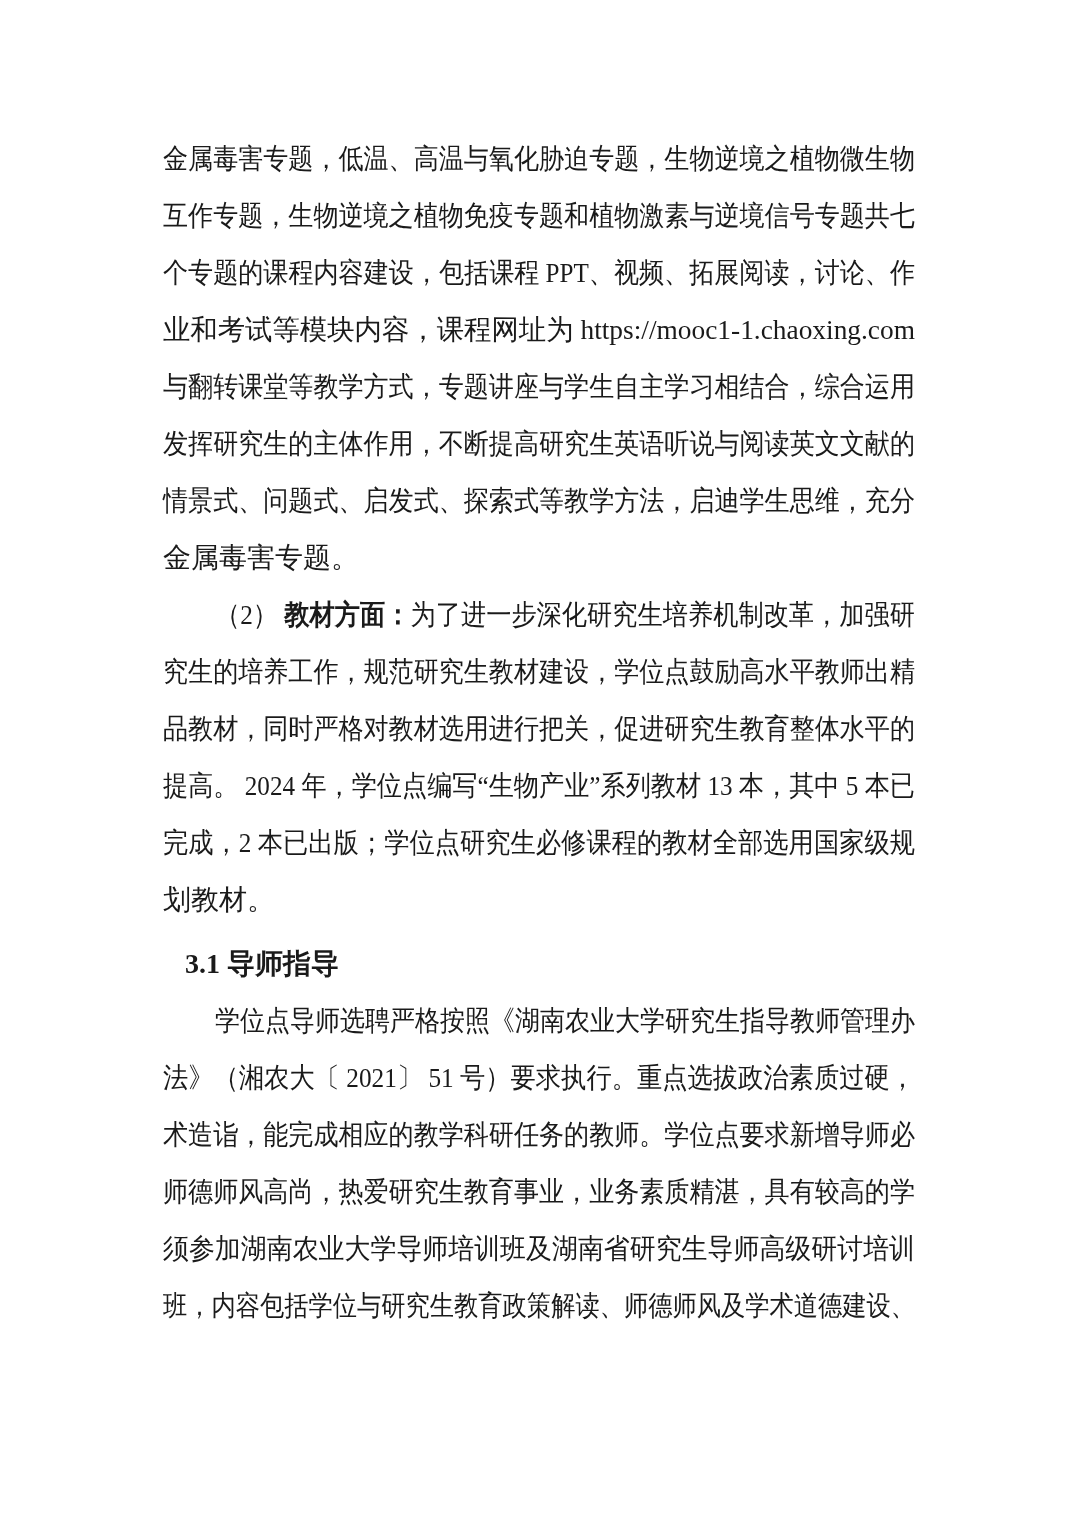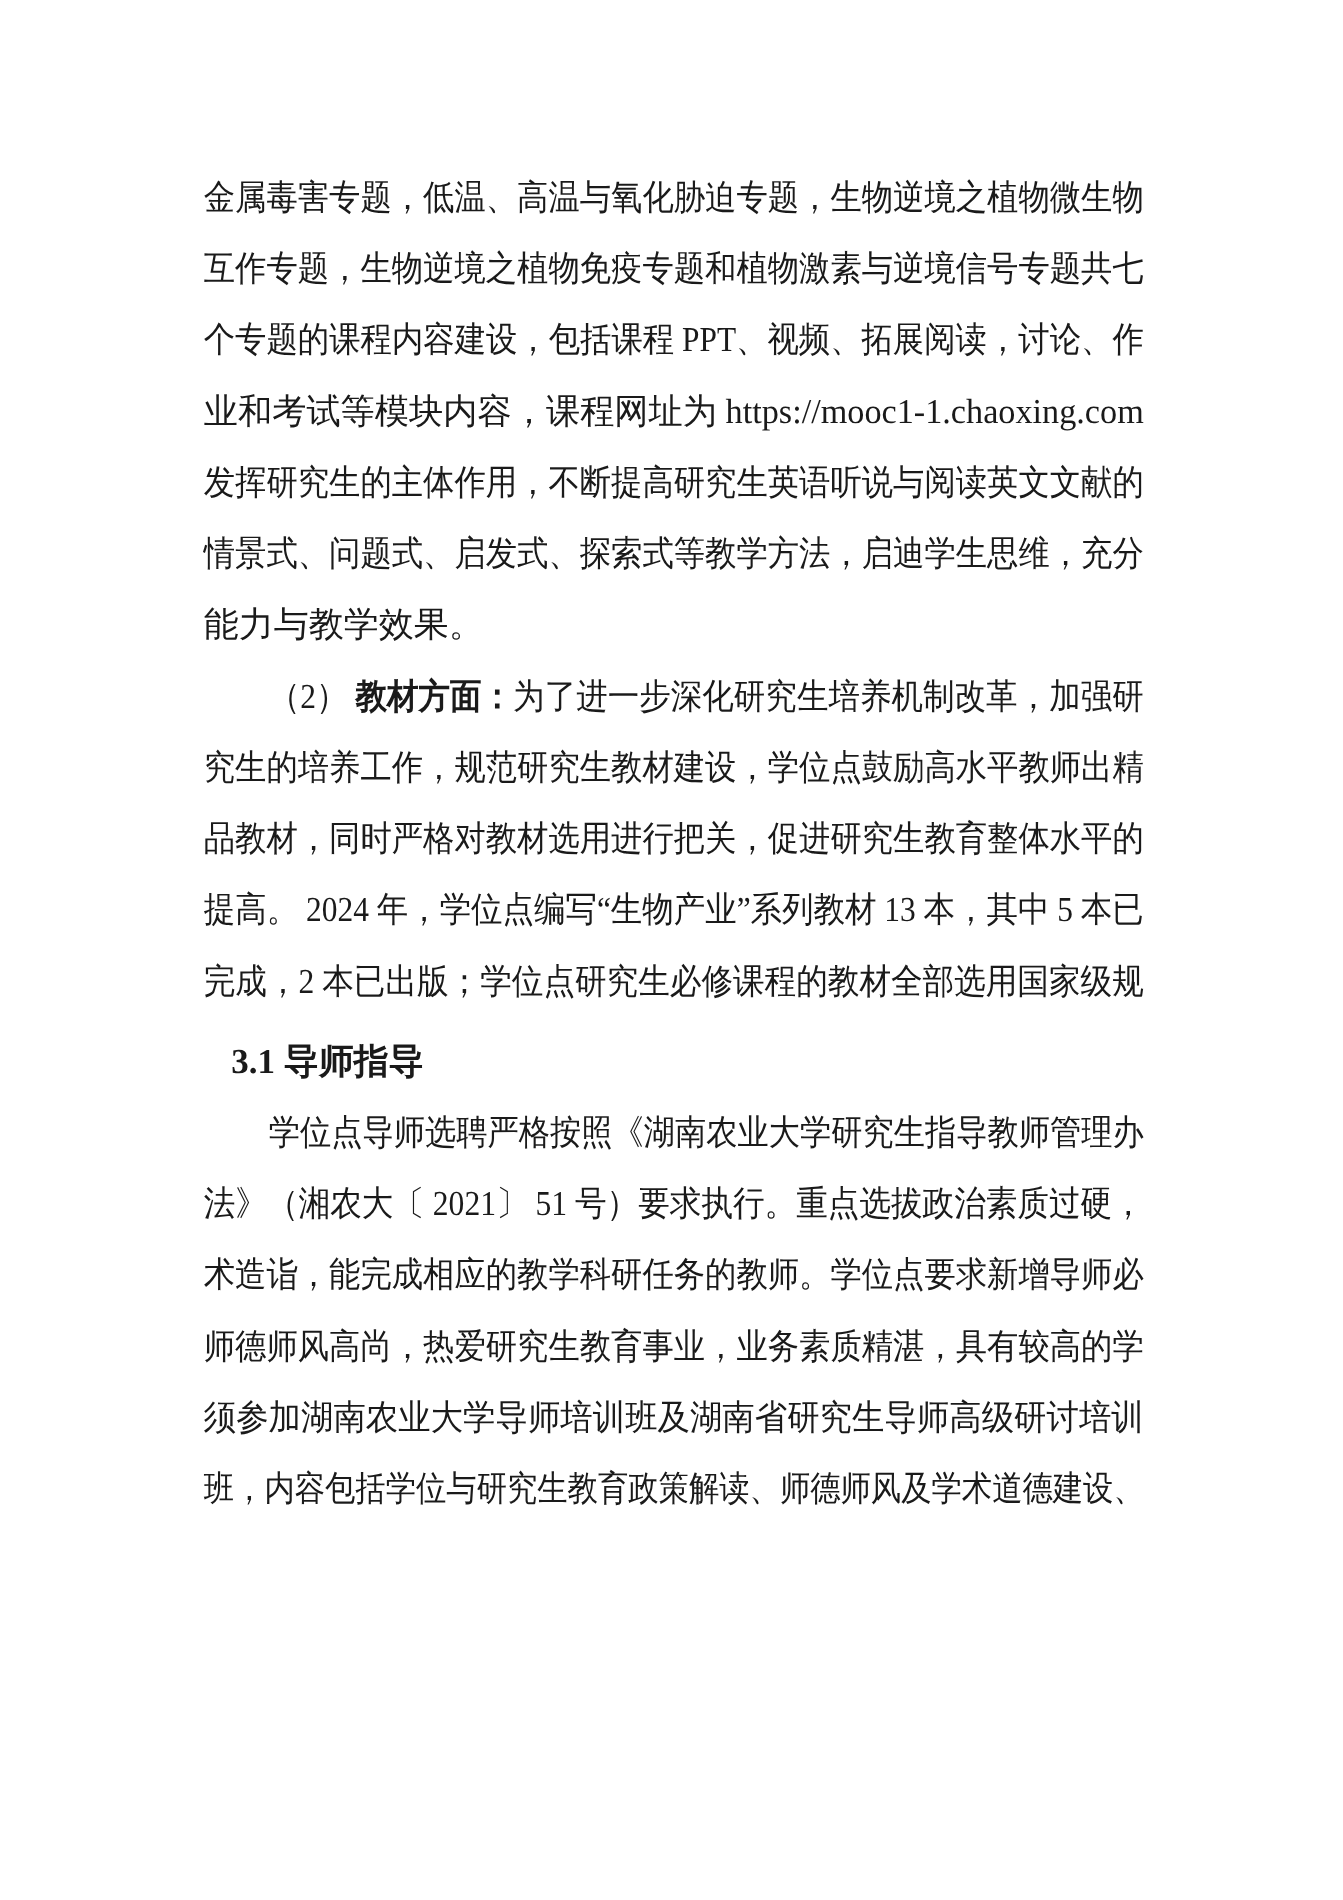--- a/index.html
+++ b/index.html
@@ -49,30 +49,32 @@
 </head>
 <body>
 
 <div class="page">
   <div class="doc" id="doc">
       <div class="block paragraph">
         <div class="line justify"><span class="line-inner" style="transform: scaleX(0.895238); transform-origin: left center;"><span>金属毒害专题，低温、高温与氧化胁迫专题，生物逆境之植物微生物</span></span></div>
         <div class="line justify"><span class="line-inner" style="transform: scaleX(0.895238); transform-origin: left center;"><span>互作专题，生物逆境之植物免疫专题和植物激素与逆境信号专题共七</span></span></div>
         <div class="line justify"><span class="line-inner" style="transform: scaleX(0.896038); transform-origin: left center;"><span>个专题的课程内容建设，包括课程 PPT、视频、拓展阅读，讨论、作</span></span></div>
         <div class="line justify"><span class="line-inner" style="transform: scaleX(0.977675); transform-origin: left center;"><span>业和考试等模块内容，课程网址为 https://mooc1-1.chaoxing.com</span></span></div>
+        <div class="line justify"><span class="line-inner" style="transform: scaleX(0.895238); transform-origin: left center;"><span>与翻转课堂等教学方式，专题讲座与学生自主学习相结合，综合运用</span></span></div>
         <div class="line justify"><span class="line-inner" style="transform: scaleX(0.895238); transform-origin: left center;"><span>发挥研究生的主体作用，不断提高研究生英语听说与阅读英文文献的</span></span></div>
         <div class="line justify"><span class="line-inner" style="transform: scaleX(0.895238); transform-origin: left center;"><span>情景式、问题式、启发式、探索式等教学方法，启迪学生思维，充分</span></span></div>
-        <div class="line"><span class="line-inner"><span>能力与教学效果。</span></span></div>
+        <div class="line"><span class="line-inner"><span>金属毒害专题。</span></span></div>
       </div>
       <div class="block paragraph">
         <div class="line indent justify"><span class="line-inner" style="transform: scaleX(0.900901); transform-origin: left center;"><span>（2） </span><span class="seg-bold">教材方面：</span><span>为了进一步深化研究生培养机制改革，加强研</span></span></div>
         <div class="line justify"><span class="line-inner" style="transform: scaleX(0.895238); transform-origin: left center;"><span>究生的培养工作，规范研究生教材建设，学位点鼓励高水平教师出精</span></span></div>
         <div class="line justify"><span class="line-inner" style="transform: scaleX(0.895238); transform-origin: left center;"><span>品教材，同时严格对教材选用进行把关，促进研究生教育整体水平的</span></span></div>
         <div class="line justify"><span class="line-inner" style="transform: scaleX(0.898598); transform-origin: left center;"><span>提高。 2024 年，学位点编写“生物产业”系列教材 13 本，其中 5 本已</span></span></div>
         <div class="line justify"><span class="line-inner" style="transform: scaleX(0.902761); transform-origin: left center;"><span>完成，2 本已出版；学位点研究生必修课程的教材全部选用国家级规</span></span></div>
+        <div class="line"><span class="line-inner"><span>划教材。</span></span></div>
       </div>
       <div class="block heading">
         <div class="line"><span class="line-inner"><span class="seg-bold">3.1 导师指导</span></span></div>
       </div>
       <div class="block paragraph">
         <div class="line indent justify"><span class="line-inner" style="transform: scaleX(0.892857); transform-origin: left center;"><span>学位点导师选聘严格按照《湖南农业大学研究生指导教师管理办</span></span></div>
         <div class="line justify"><span class="line-inner" style="transform: scaleX(0.902761); transform-origin: left center;"><span>法》（湘农大〔 2021〕 51 号）要求执行。重点选拔政治素质过硬，</span></span></div>
         <div class="line justify"><span class="line-inner" style="transform: scaleX(0.895238); transform-origin: left center;"><span>术造诣，能完成相应的教学科研任务的教师。学位点要求新增导师必</span></span></div>
         <div class="line justify"><span class="line-inner" style="transform: scaleX(0.895238); transform-origin: left center;"><span>师德师风高尚，热爱研究生教育事业，业务素质精湛，具有较高的学</span></span></div>
         <div class="line justify"><span class="line-inner" style="transform: scaleX(0.926108); transform-origin: left center;"><span>须参加湖南农业大学导师培训班及湖南省研究生导师高级研讨培训</span></span></div>

